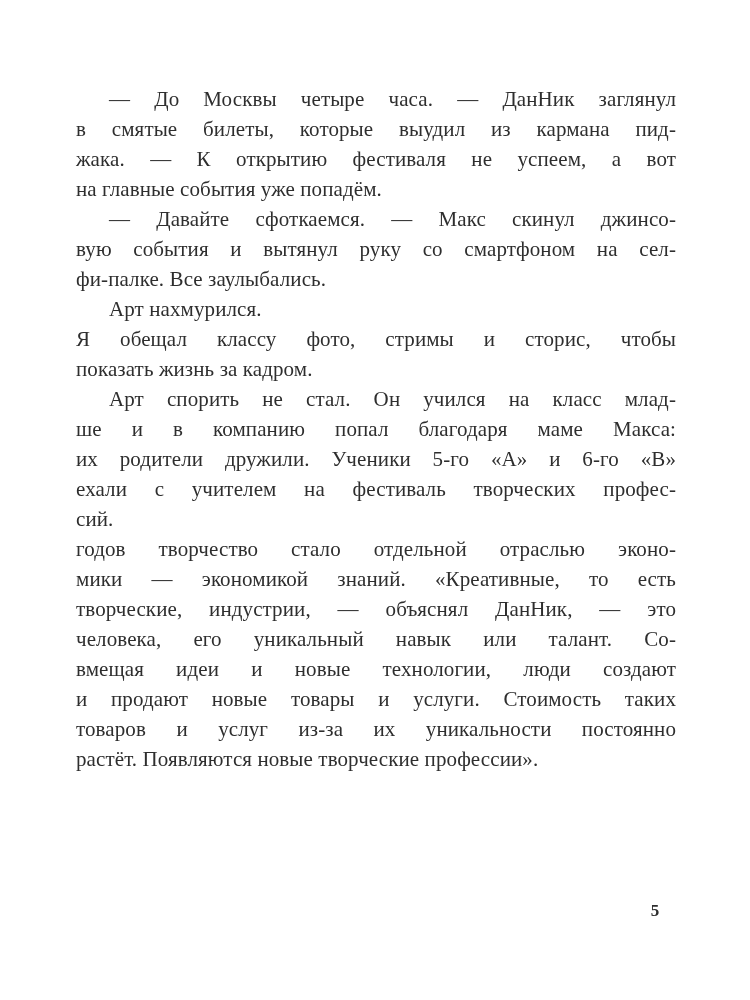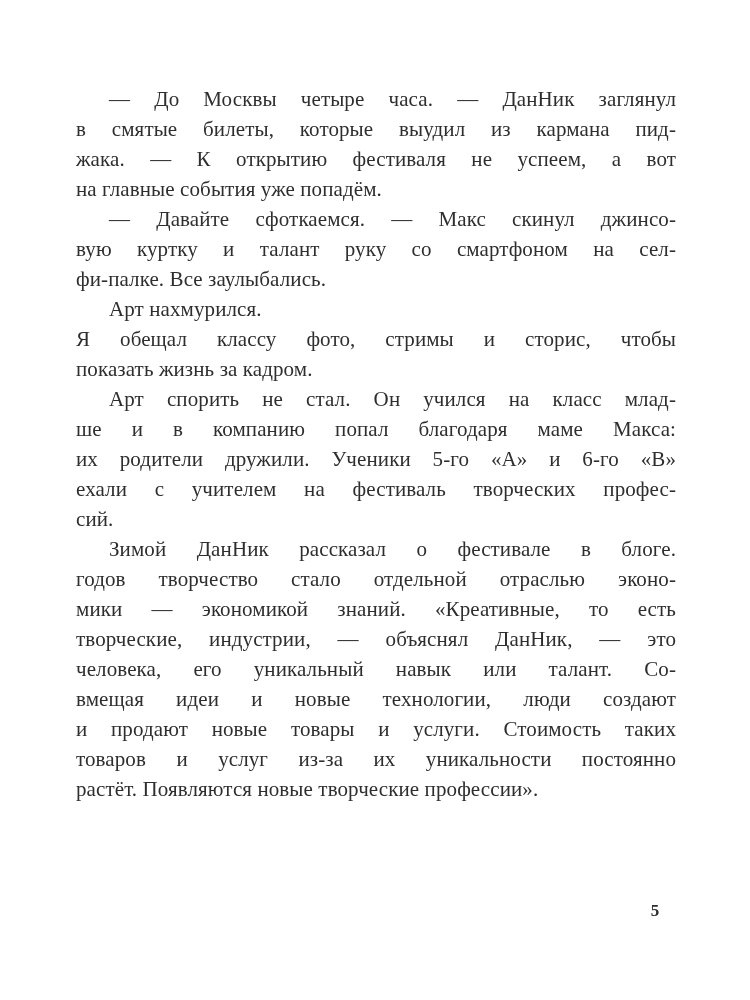--- a/index.html
+++ b/index.html
@@ -61,39 +61,38 @@
 
   <main class="text-block" id="text-block">
       <div class="para">
         <div class="line first">— До Москвы четыре часа. — ДанНик заглянул</div>
         <div class="line">в смятые билеты, которые выудил из кармана пид-</div>
         <div class="line">жака. — К открытию фестиваля не успеем, а вот</div>
         <div class="line last">на главные события уже попадём.</div>
       </div>
       <div class="para">
         <div class="line first">— Давайте сфоткаемся. — Макс скинул джинсо-</div>
-        <div class="line">вую куртку и талант руку со смартфоном на сел-</div>
+        <div class="line">вую события и вытянул руку со смартфоном на сел-</div>
         <div class="line last">фи-палке. Все заулыбались.</div>
       </div>
       <div class="para">
         <div class="line first last">Арт нахмурился.</div>
       </div>
       <div class="para">
         <div class="line">Я обещал классу фото, стримы и сторис, чтобы</div>
         <div class="line last">показать жизнь за кадром.</div>
       </div>
       <div class="para">
         <div class="line first">Арт спорить не стал. Он учился на класс млад-</div>
         <div class="line">ше и в компанию попал благодаря маме Макса:</div>
         <div class="line">их родители дружили. Ученики 5-го «А» и 6-го «В»</div>
         <div class="line">ехали с учителем на фестиваль творческих профес-</div>
         <div class="line last">сий.</div>
       </div>
       <div class="para">
-        <div class="line first">Зимой ДанНик рассказал о фестивале в блоге.</div>
         <div class="line">годов творчество стало отдельной отраслью эконо-</div>
         <div class="line">мики — экономикой знаний. «Креативные, то есть</div>
         <div class="line">творческие, индустрии, — объяснял ДанНик, — это</div>
         <div class="line">человека, его уникальный навык или талант. Со-</div>
         <div class="line">вмещая идеи и новые технологии, люди создают</div>
         <div class="line">и продают новые товары и услуги. Стоимость таких</div>
         <div class="line">товаров и услуг из-за их уникальности постоянно</div>
         <div class="line last">растёт. Появляются новые творческие профессии».</div>
       </div>
     </main>

